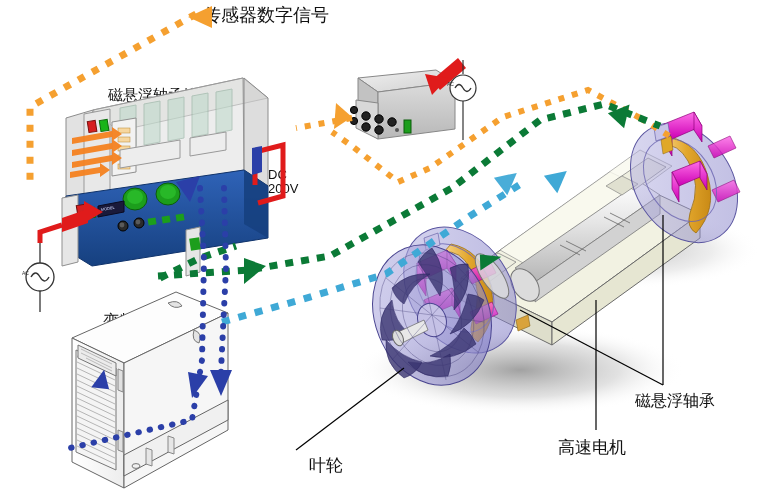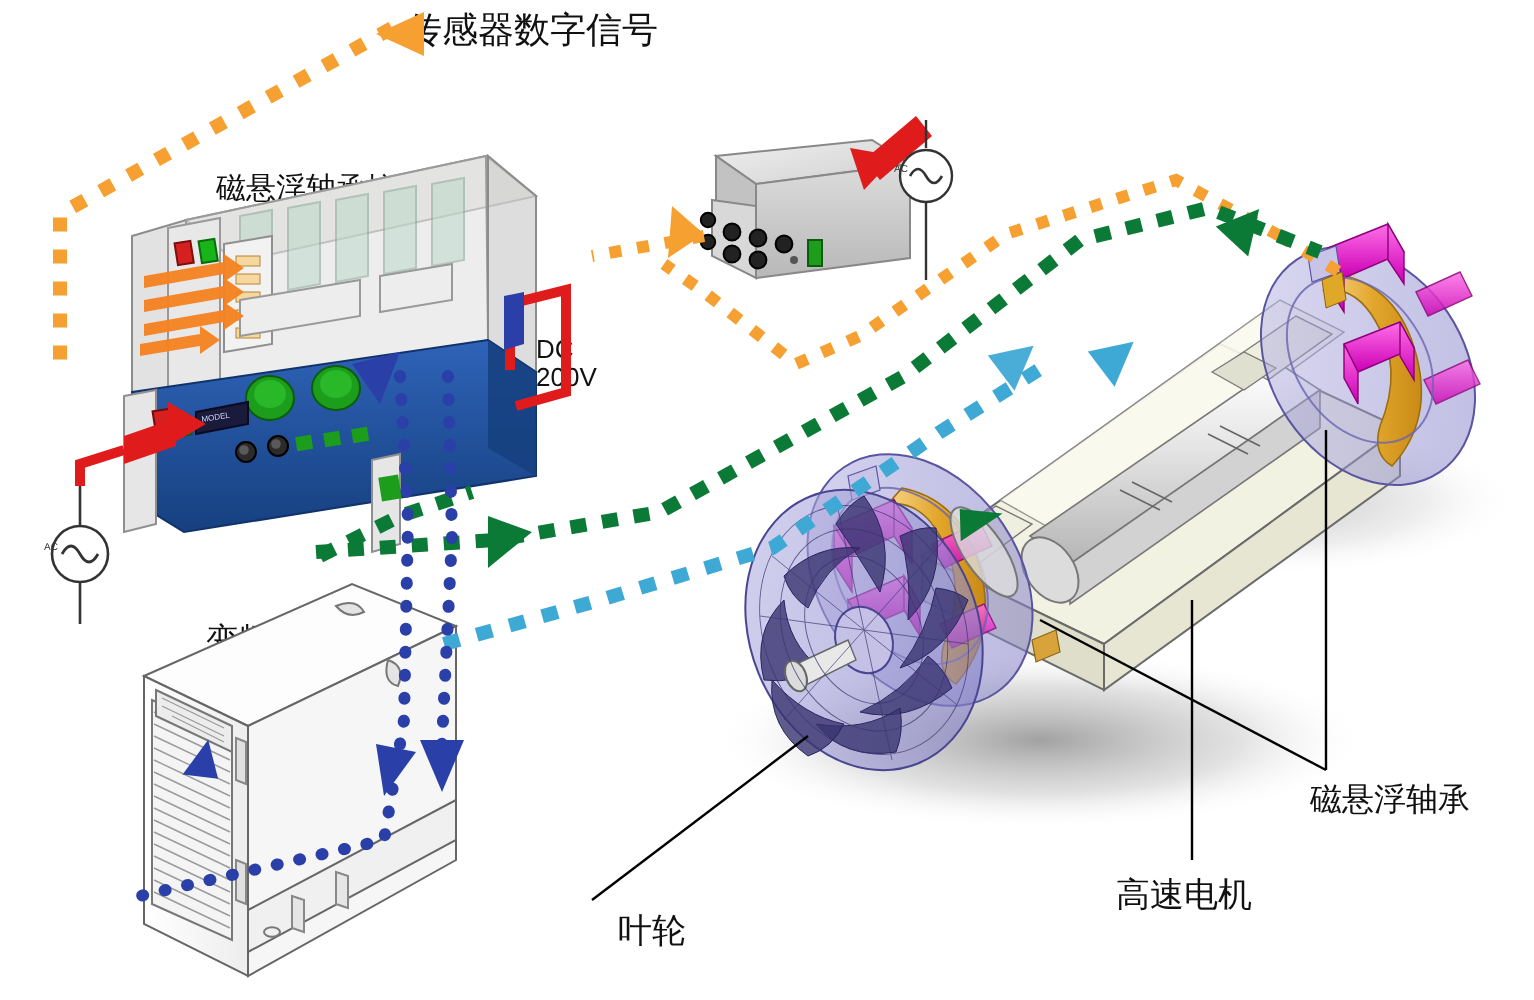--- a/index.html
+++ b/index.html
@@ -398,16 +398,16 @@
 
   <div class="lbl" style="left:268px;top:168px;font-size:13px;line-height:1.05;">DC
 200V</div>
 
   <div class="lbl" style="left:103px;top:312px;font-size:16px;">变频器</div>
 
   <div class="lbl" style="left:277px;top:456px;font-size:17px;margin-left:32px;">叶轮</div>
 
   <div class="lbl" style="left:558px;top:438px;font-size:17px;">高速电机</div>
 
-  <div class="lbl" style="left:635px;top:392px;font-size:16px;margin-left:20px;">磁悬浮轴承</div>
+  <div class="lbl" style="left:635px;top:392px;font-size:16px;">磁悬浮轴承</div>
 </div>
 
 </div>
 
 </body></html>

